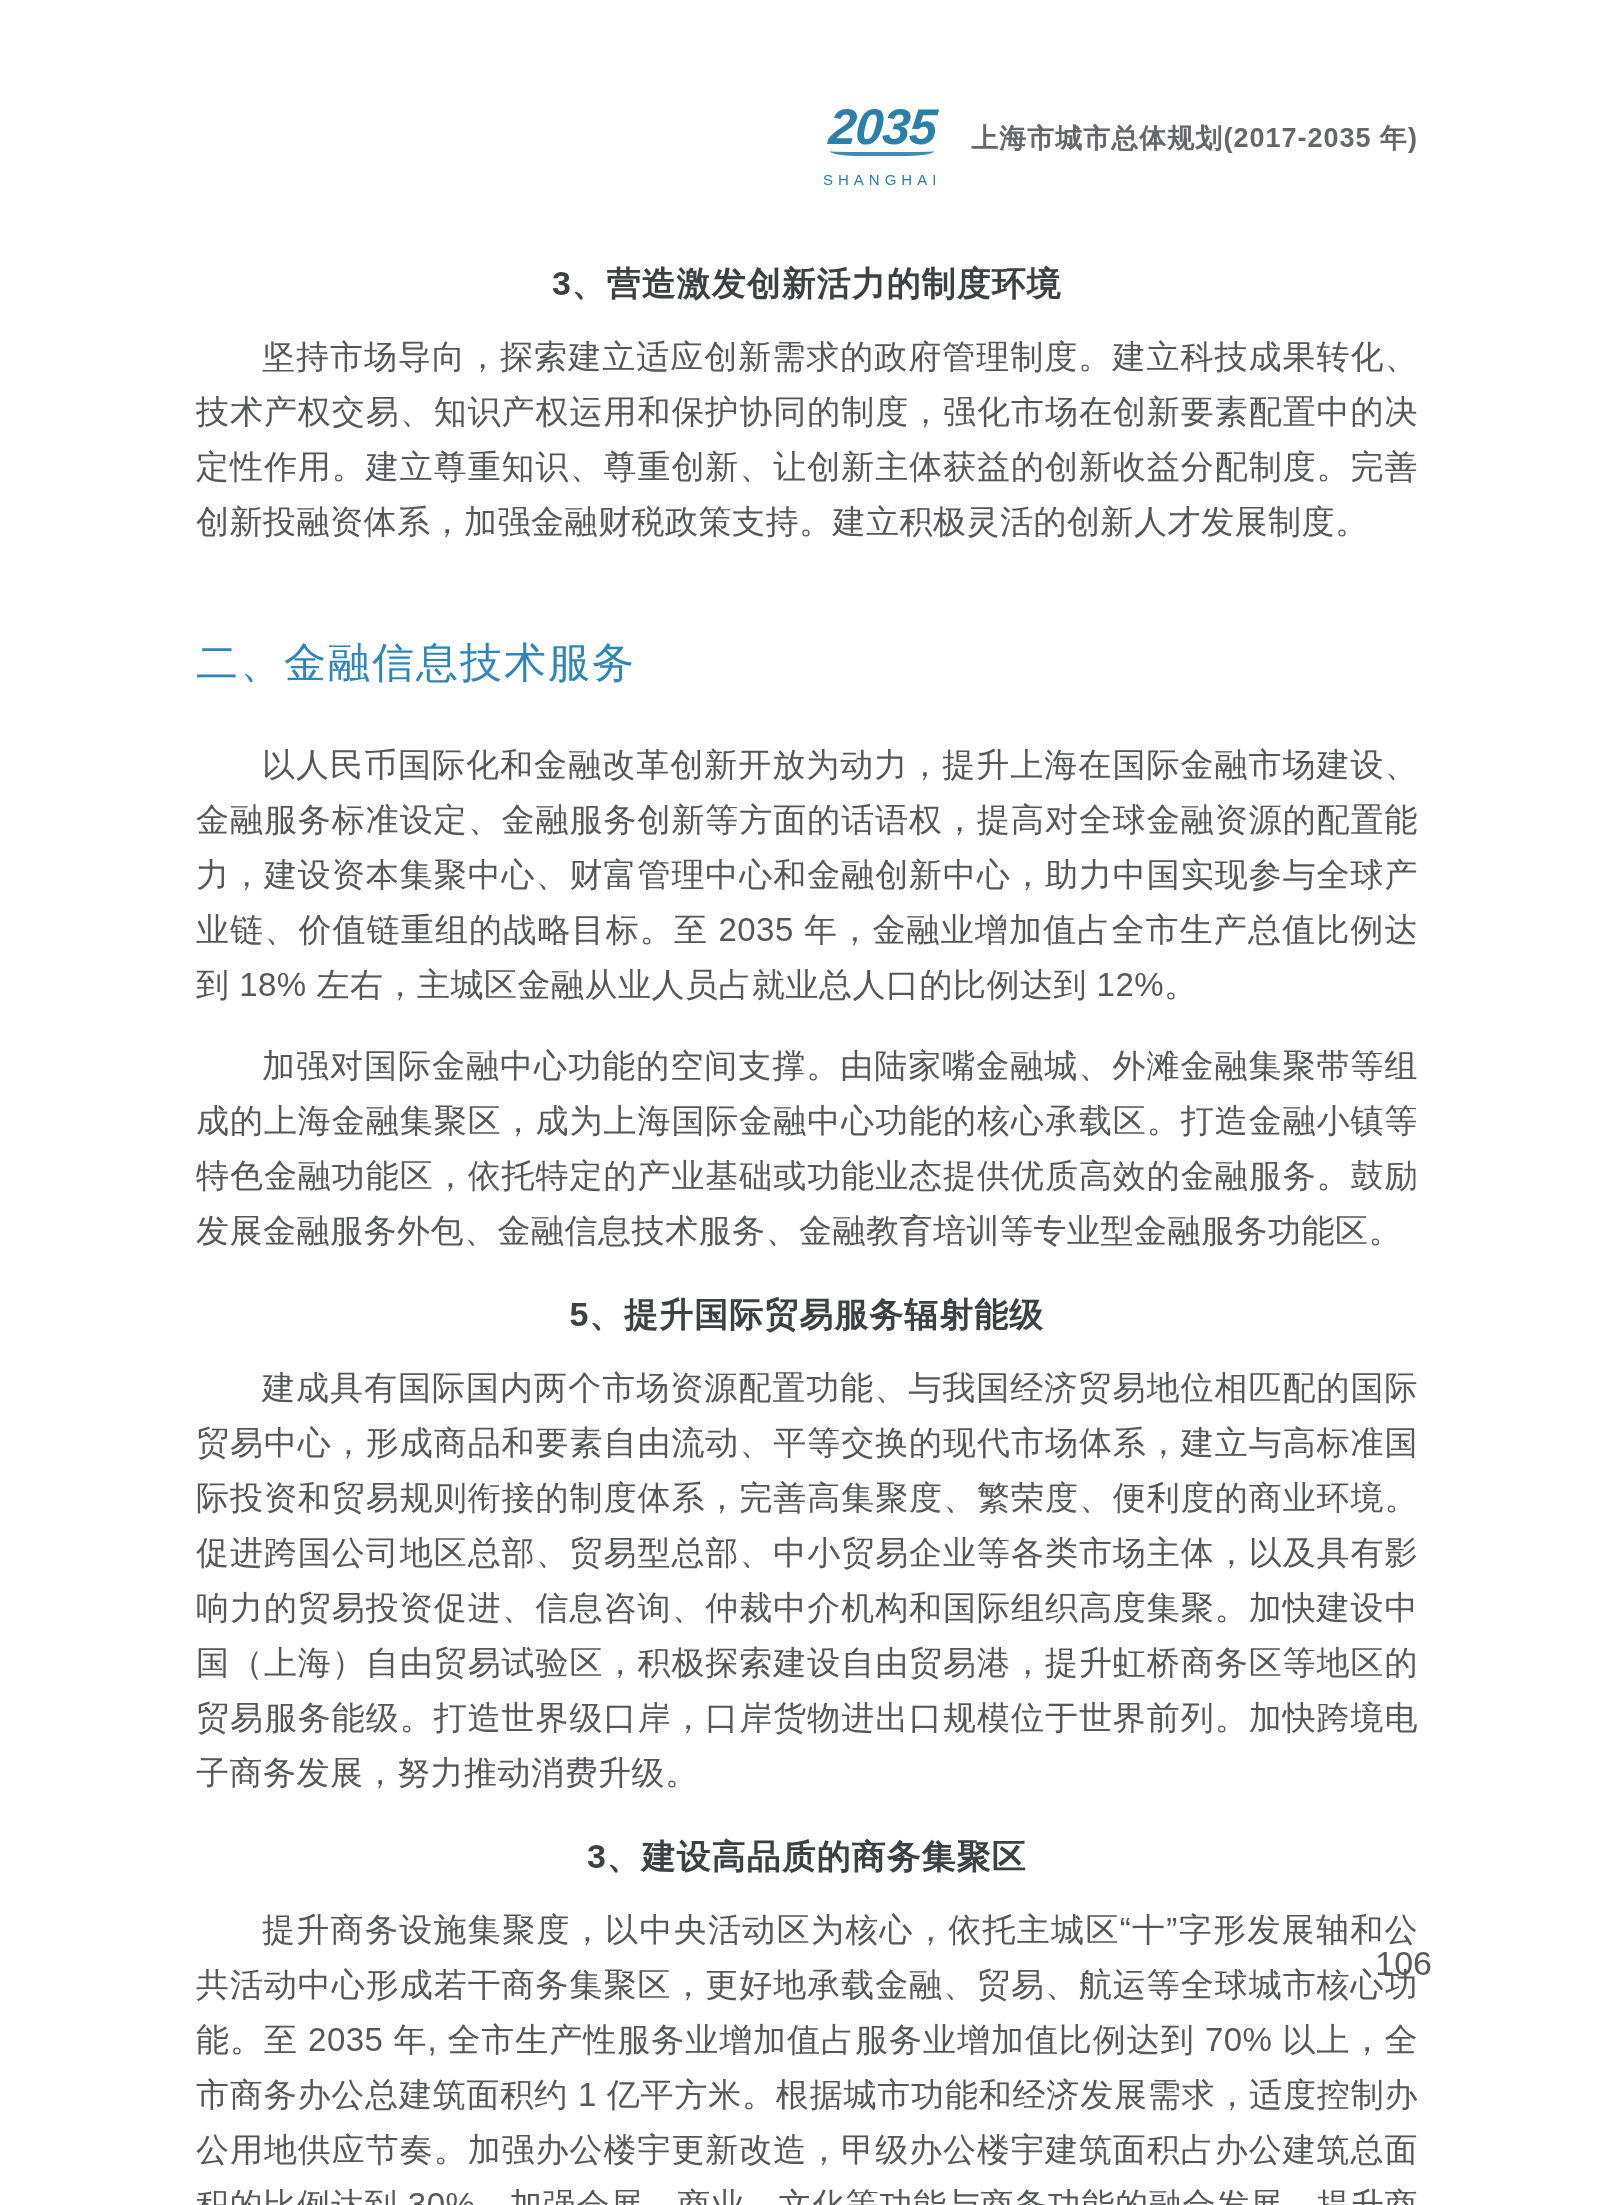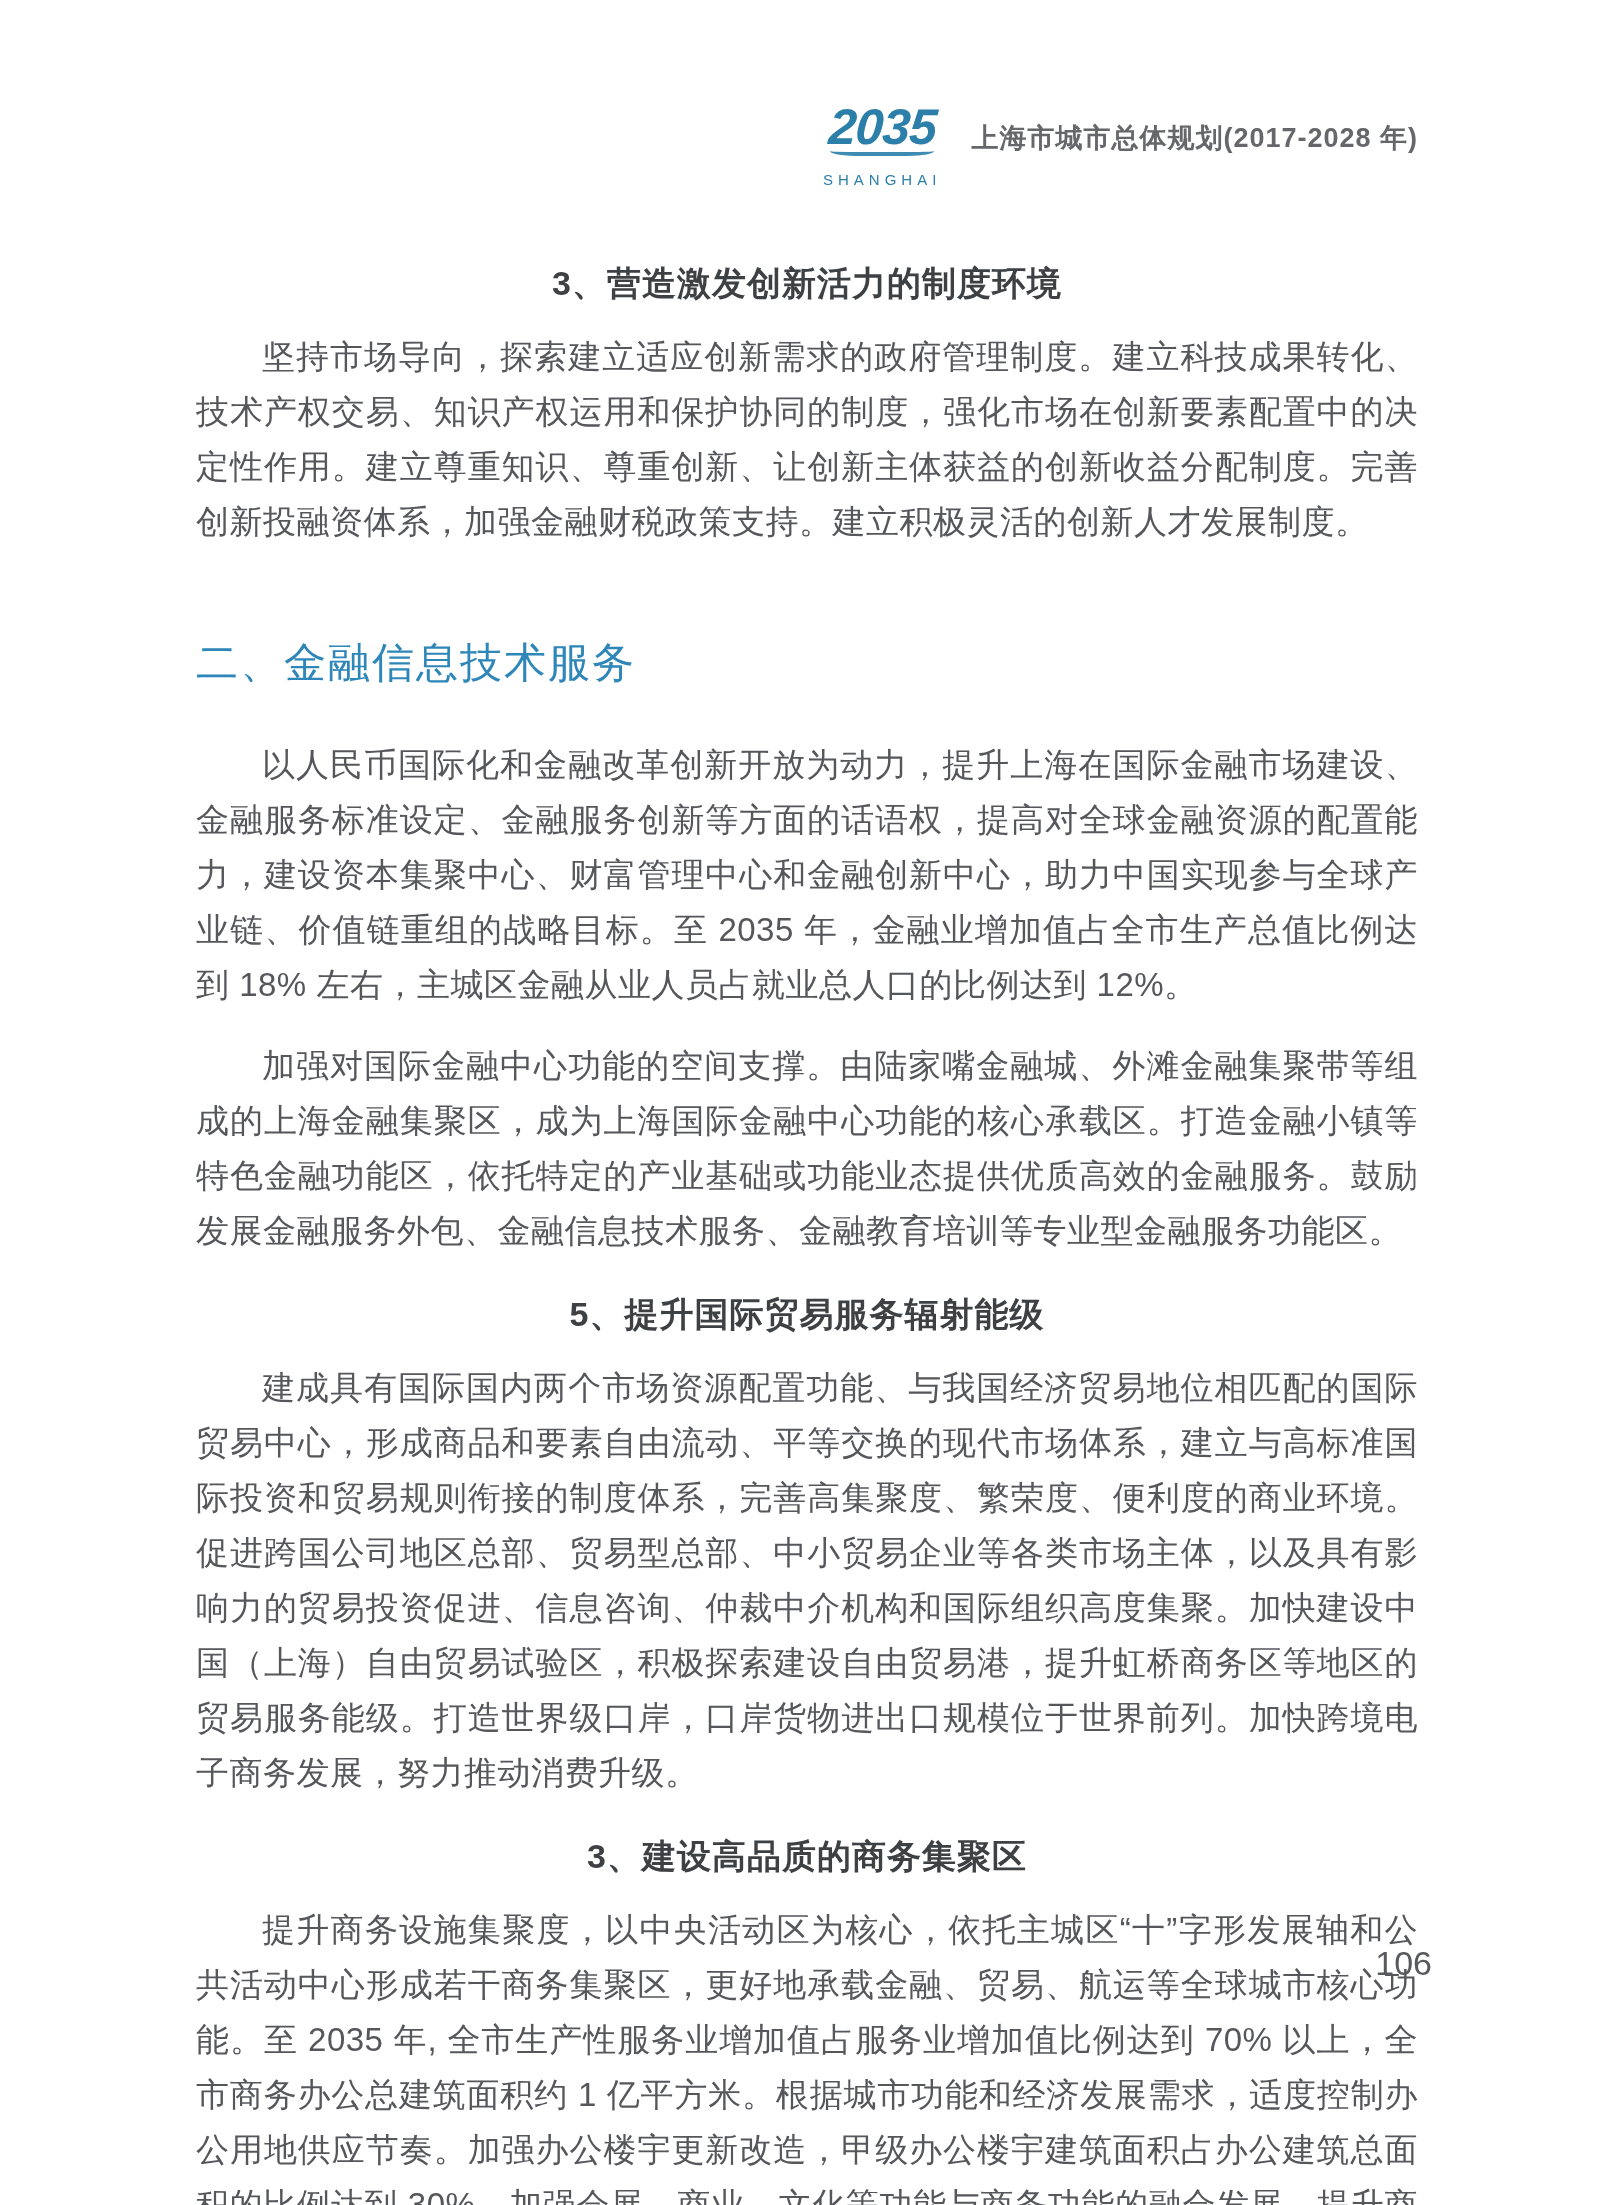--- a/index.html
+++ b/index.html
@@ -105,21 +105,21 @@
 <body>
 
 <div class="page">
 
   <div class="header">
     <div class="logo">
       <span class="logo-year">2035</span>
       <span class="logo-wave"></span>
       <span class="logo-city">SHANGHAI</span>
     </div>
-    <div class="header-title">上海市城市总体规划(2017-2028 年)</div>
+    <div class="header-title">上海市城市总体规划(2017-2035 年)</div>
   </div>
 
   <div class="content">
 
     <div class="subhead first">3、营造激发创新活力的制度环境</div>
     <p class="body-para">坚持市场导向，探索建立适应创新需求的政府管理制度。建立科技成果转化、技术产权交易、知识产权运用和保护协同的制度，强化市场在创新要素配置中的决定性作用。建立尊重知识、尊重创新、让创新主体获益的创新收益分配制度。完善创新投融资体系，加强金融财税政策支持。建立积极灵活的创新人才发展制度。</p>
 
     <div class="chapter-head">二、金融信息技术服务</div>
 
     <p class="body-para">以人民币国际化和金融改革创新开放为动力，提升上海在国际金融市场建设、金融服务标准设定、金融服务创新等方面的话语权，提高对全球金融资源的配置能力，建设资本集聚中心、财富管理中心和金融创新中心，助力中国实现参与全球产业链、价值链重组的战略目标。至 2035 年，金融业增加值占全市生产总值比例达到 18% 左右，主城区金融从业人员占就业总人口的比例达到 12%。</p>

